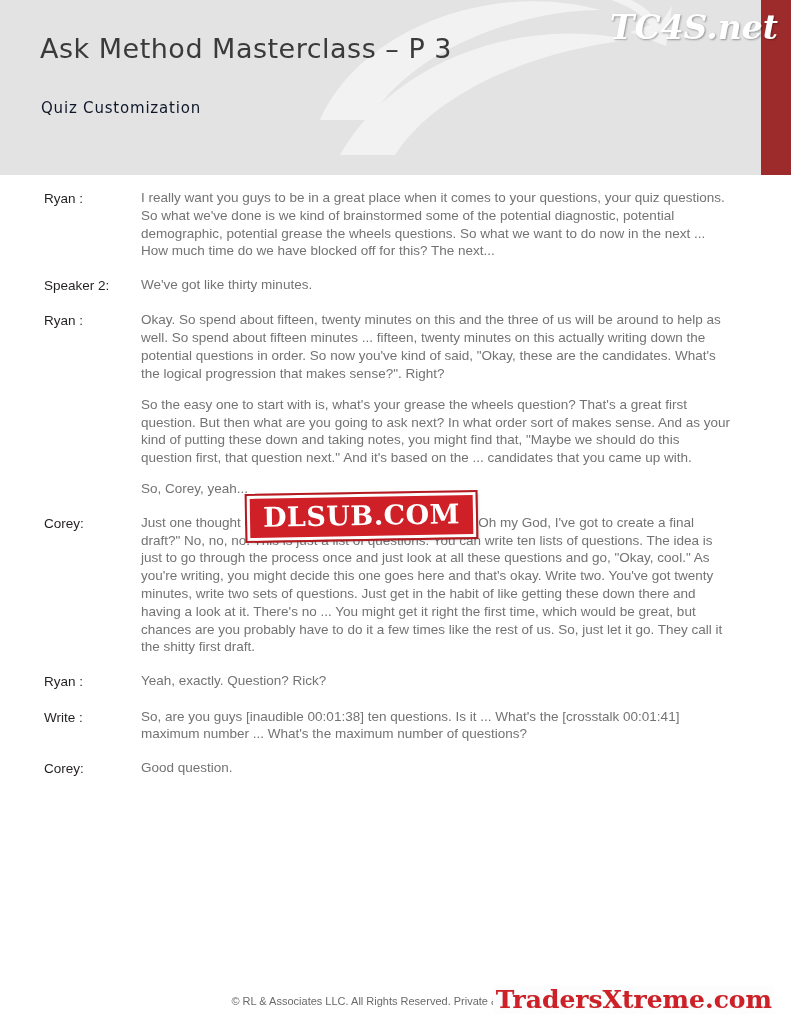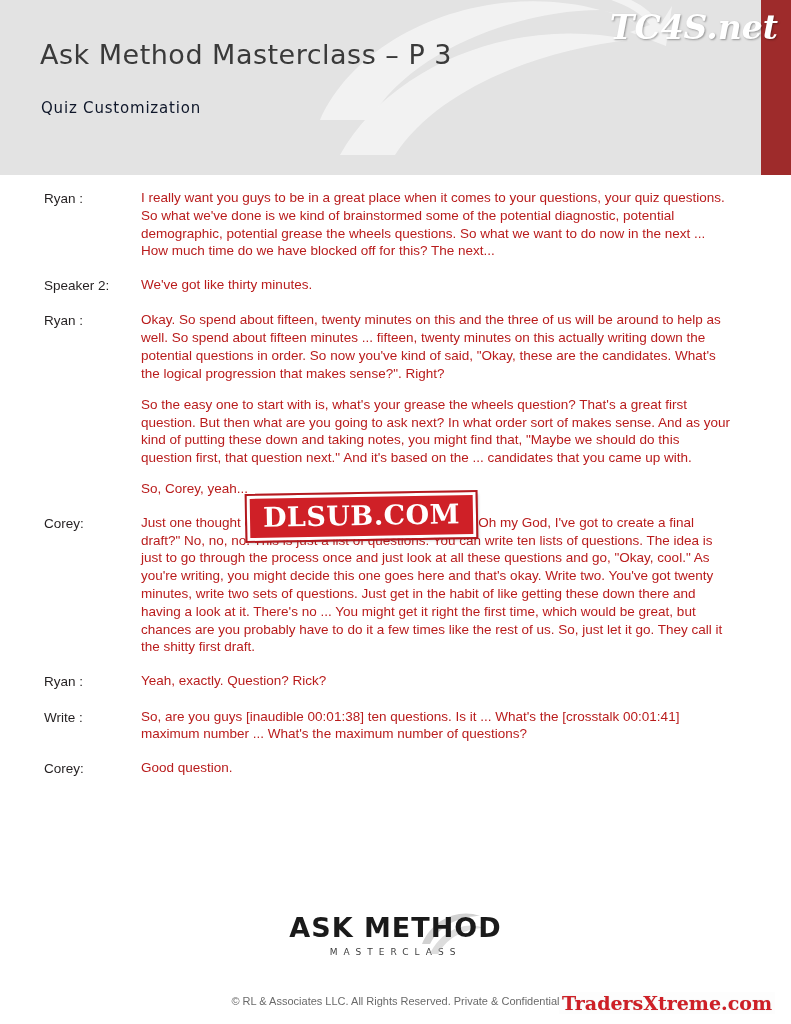--- a/index.html
+++ b/index.html
@@ -37,21 +37,21 @@
     position: absolute;
     right: 0;
     top: 0;
     width: 30px;
     height: 175px;
     background: #9e2b2b;
   }
   .header-title {
     position: absolute;
     left: 40px;
-    top: 39px;
+    top: 33px;
     font-size: 27px;
     font-weight: 400;
     letter-spacing: 0.5px;
     color: #3a3a3a;
     font-family: "DejaVu Sans", sans-serif;
     text-align: center;
   }
   .header-sub {
     position: absolute;
     left: 41px;
@@ -91,21 +91,21 @@
     flex: 0 0 97px;
     font-size: 13.5px;
     color: #231f20;
     line-height: 1.35;
     padding-top: 1px;
   }
   .speech {
     flex: 1 1 auto;
     font-size: 13.5px;
     line-height: 1.32;
-    color: #b91c1c;
+    color: #737373;
   }
   .speech p {
     margin: 0 0 13px 0;
   }
   .speech p:last-child {
     margin-bottom: 0;
   }
 
   
   .wm-center {
@@ -175,21 +175,21 @@
     bottom: 17px;
     text-align: center;
     font-size: 11px;
     color: #6a6a6a;
   }
   .wm-bottom {
     position: absolute;
     right: 16px;
     bottom: 10px;
     font-family: "DejaVu Serif", serif;
-    font-size: 19px;
+    font-size: 25px;
     font-weight: bold;
     color: #cf2027;
     background: #fdfdfd;
     padding: 0 3px;
     text-shadow: 0 0 1px rgba(0,0,0,0.2);
     z-index: 12;
   }
 </style>
 </head>
 <body>
@@ -260,23 +260,15 @@
     </div>
   </div>
 
 </div>
 
 <div class="wm-center">
   <div class="wm-center-inner">DLSUB.COM</div>
 </div>
 
 <div class="footer">
-  <div class="logo-wrap">
-    <svg class="logo-swoosh" viewBox="0 0 70 52">
-      <path d="M4 40 C14 16, 40 4, 62 12 C44 12, 22 20, 12 40 Z" fill="#9a9a9a"></path>
-      <path d="M12 50 C22 28, 46 16, 66 24 C50 24, 30 32, 20 50 Z" fill="#b5b5b5"></path>
-    </svg>
-    <div class="logo-main">ASK METHOD</div>
-    <div class="logo-sub">MASTERCLASS</div>
-  </div>
   <div class="copyright">© RL &amp; Associates LLC. All Rights Reserved. Private &amp; Confidential</div>
   <div class="wm-bottom">TradersXtreme.com</div>
 </div>
 
 </body></html>

